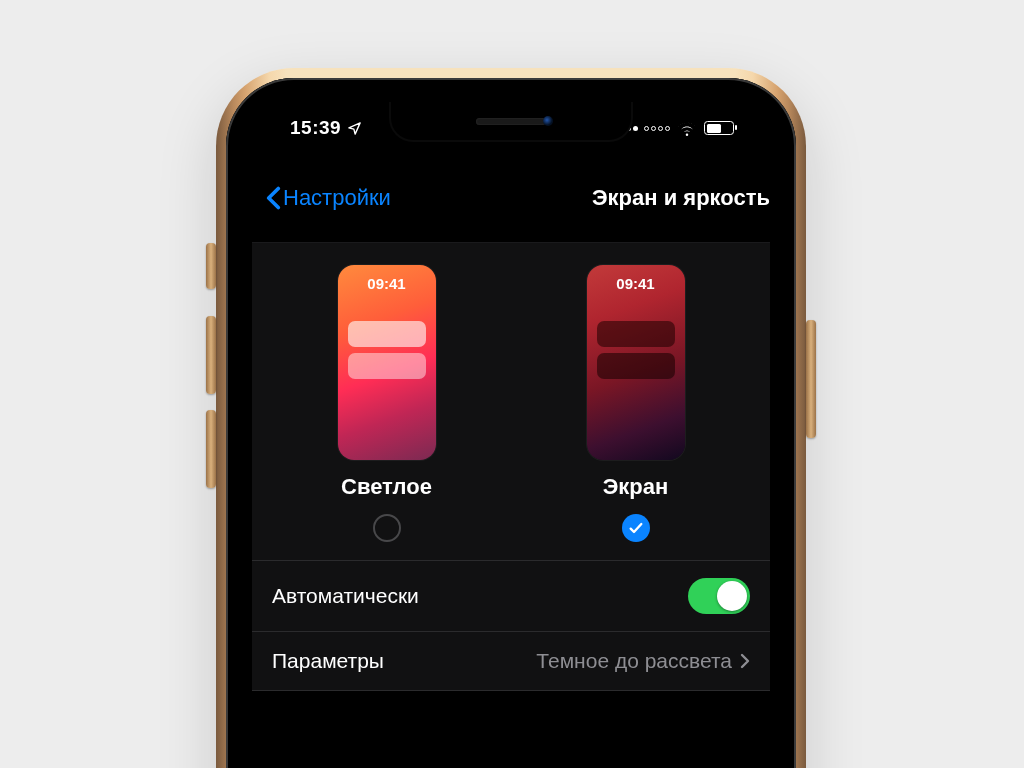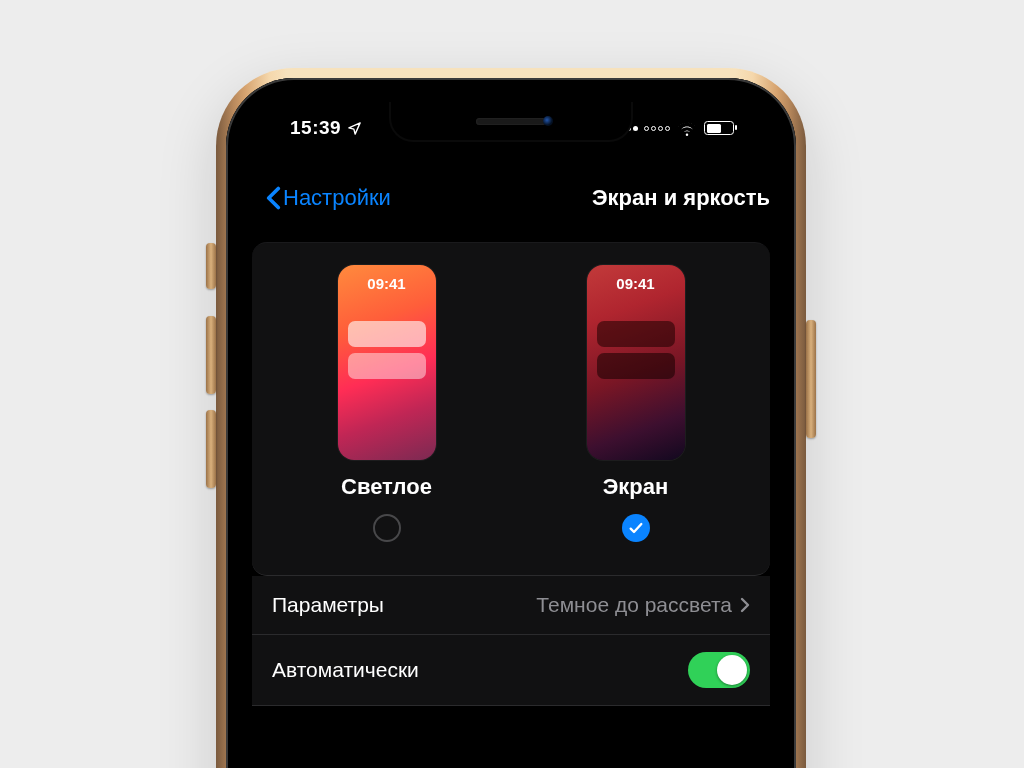--- a/index.html
+++ b/index.html
@@ -141,26 +141,25 @@
   .section-header {
     color:#8e8e93;
     font-size:16px;
     letter-spacing:1px;
     padding: 18px 20px 10px;
     text-transform:uppercase;
   }
   .appearance-panel {
     background:#111112;
     margin:0;
-    padding: 22px 10px 33px;
+    padding: 22px 10px 18px;
     display:flex;
     justify-content:space-around;
     border-bottom:1px solid #2b2b2d;
     border-top:1px solid #1a1a1c;
-    border-radius:15px;
   }
   .appearance-option{
     display:flex; flex-direction:column; align-items:center; gap:14px;
     width:48%;
   }
   .mini-phone {
     width:98px;
     height:195px;
     border-radius:16px;
     position:relative;
@@ -286,35 +285,35 @@
               <div class="opt-label">Экран</div>
               <div class="radio checked">
                 <svg width="16" height="16" viewBox="0 0 24 24" fill="none" stroke="#fff" stroke-width="3.5" stroke-linecap="round" stroke-linejoin="round">
                     <polyline points="4,13 9,18 20,6"></polyline>
                   </svg>
               </div>
             </div>
           </div>
 
           <div class="row">
+            <span class="label">Автоматически</span>
+            <div class="switch">
+                <div class="knob"></div>
+              </div>
+          </div>
+
+          <div class="row">
             <span class="label">Параметры</span>
             <span class="value">
               <span>Темное до рассвета</span>
               <span class="chevron">
                 <svg width="10" height="16" viewBox="0 0 10 16" fill="none" stroke="#8e8e93" stroke-width="2.4" stroke-linecap="round" stroke-linejoin="round">
                     <polyline points="2,2 8,8 2,14"></polyline>
                   </svg>
               </span>
             </span>
           </div>
-
-          <div class="row">
-            <span class="label">Автоматически</span>
-            <div class="switch">
-                <div class="knob"></div>
-              </div>
-          </div>
         </div>
 
       </div>
     </div>
   </div>
 </div>
 
 </body></html>

